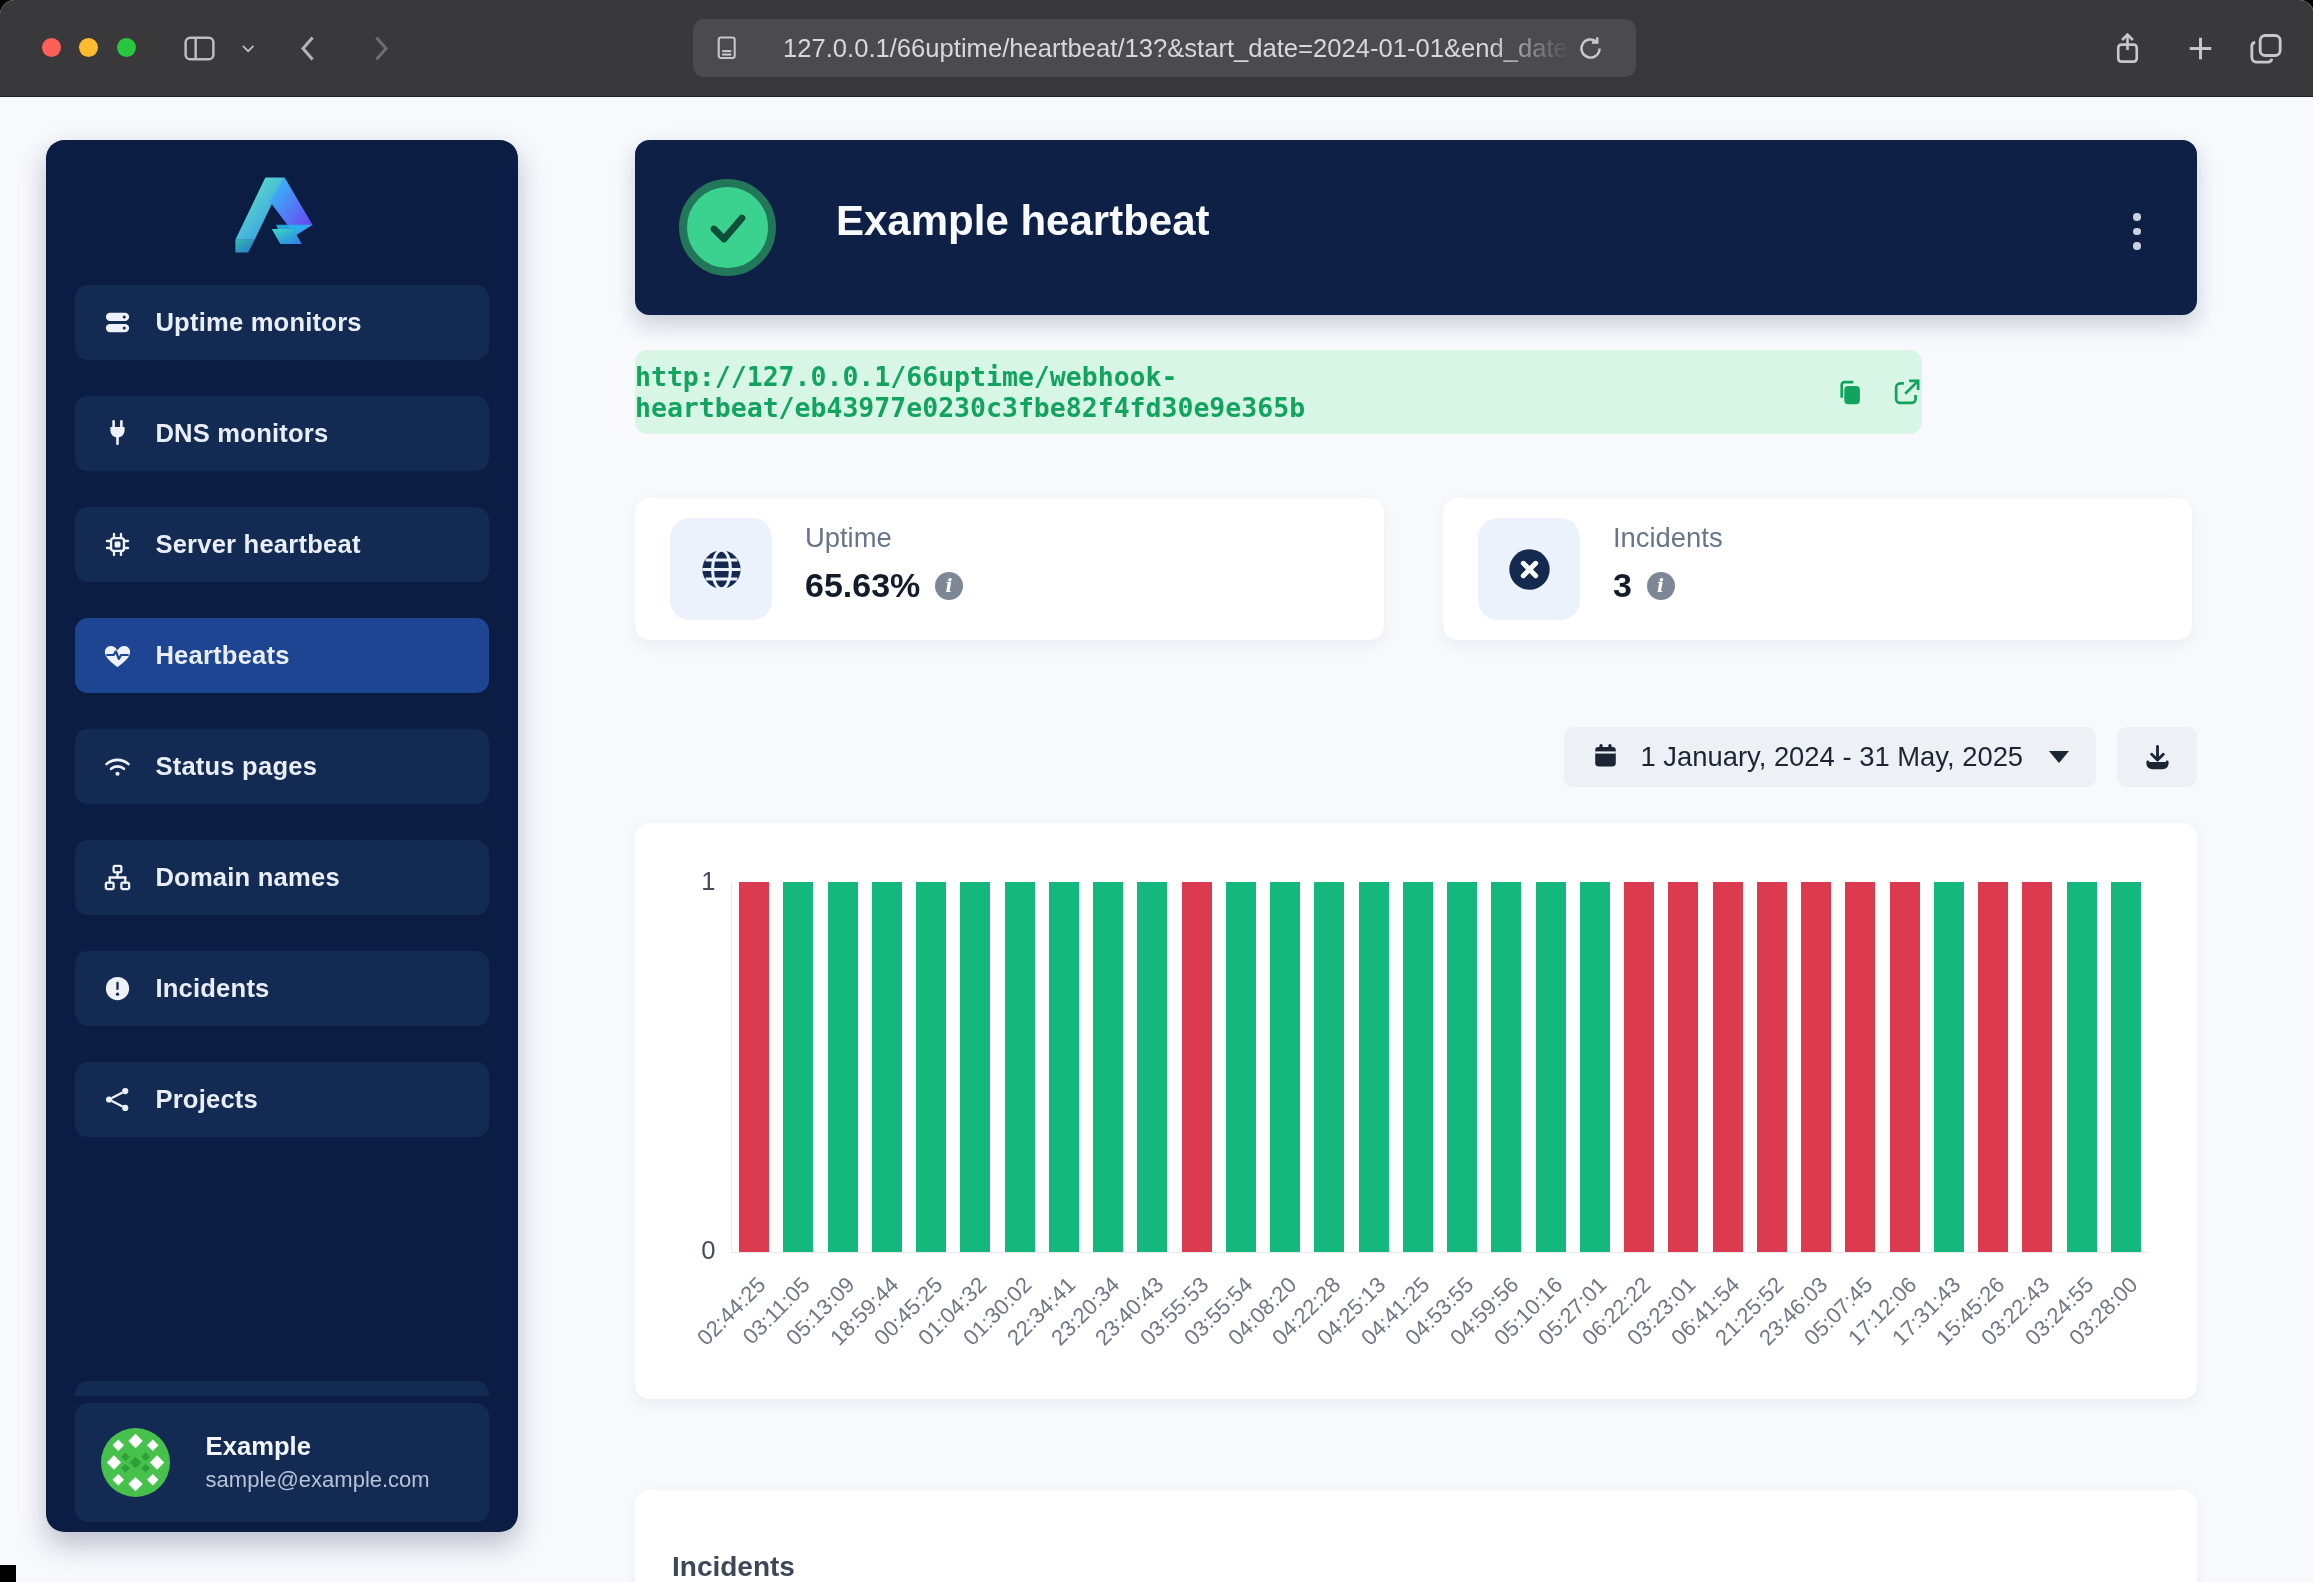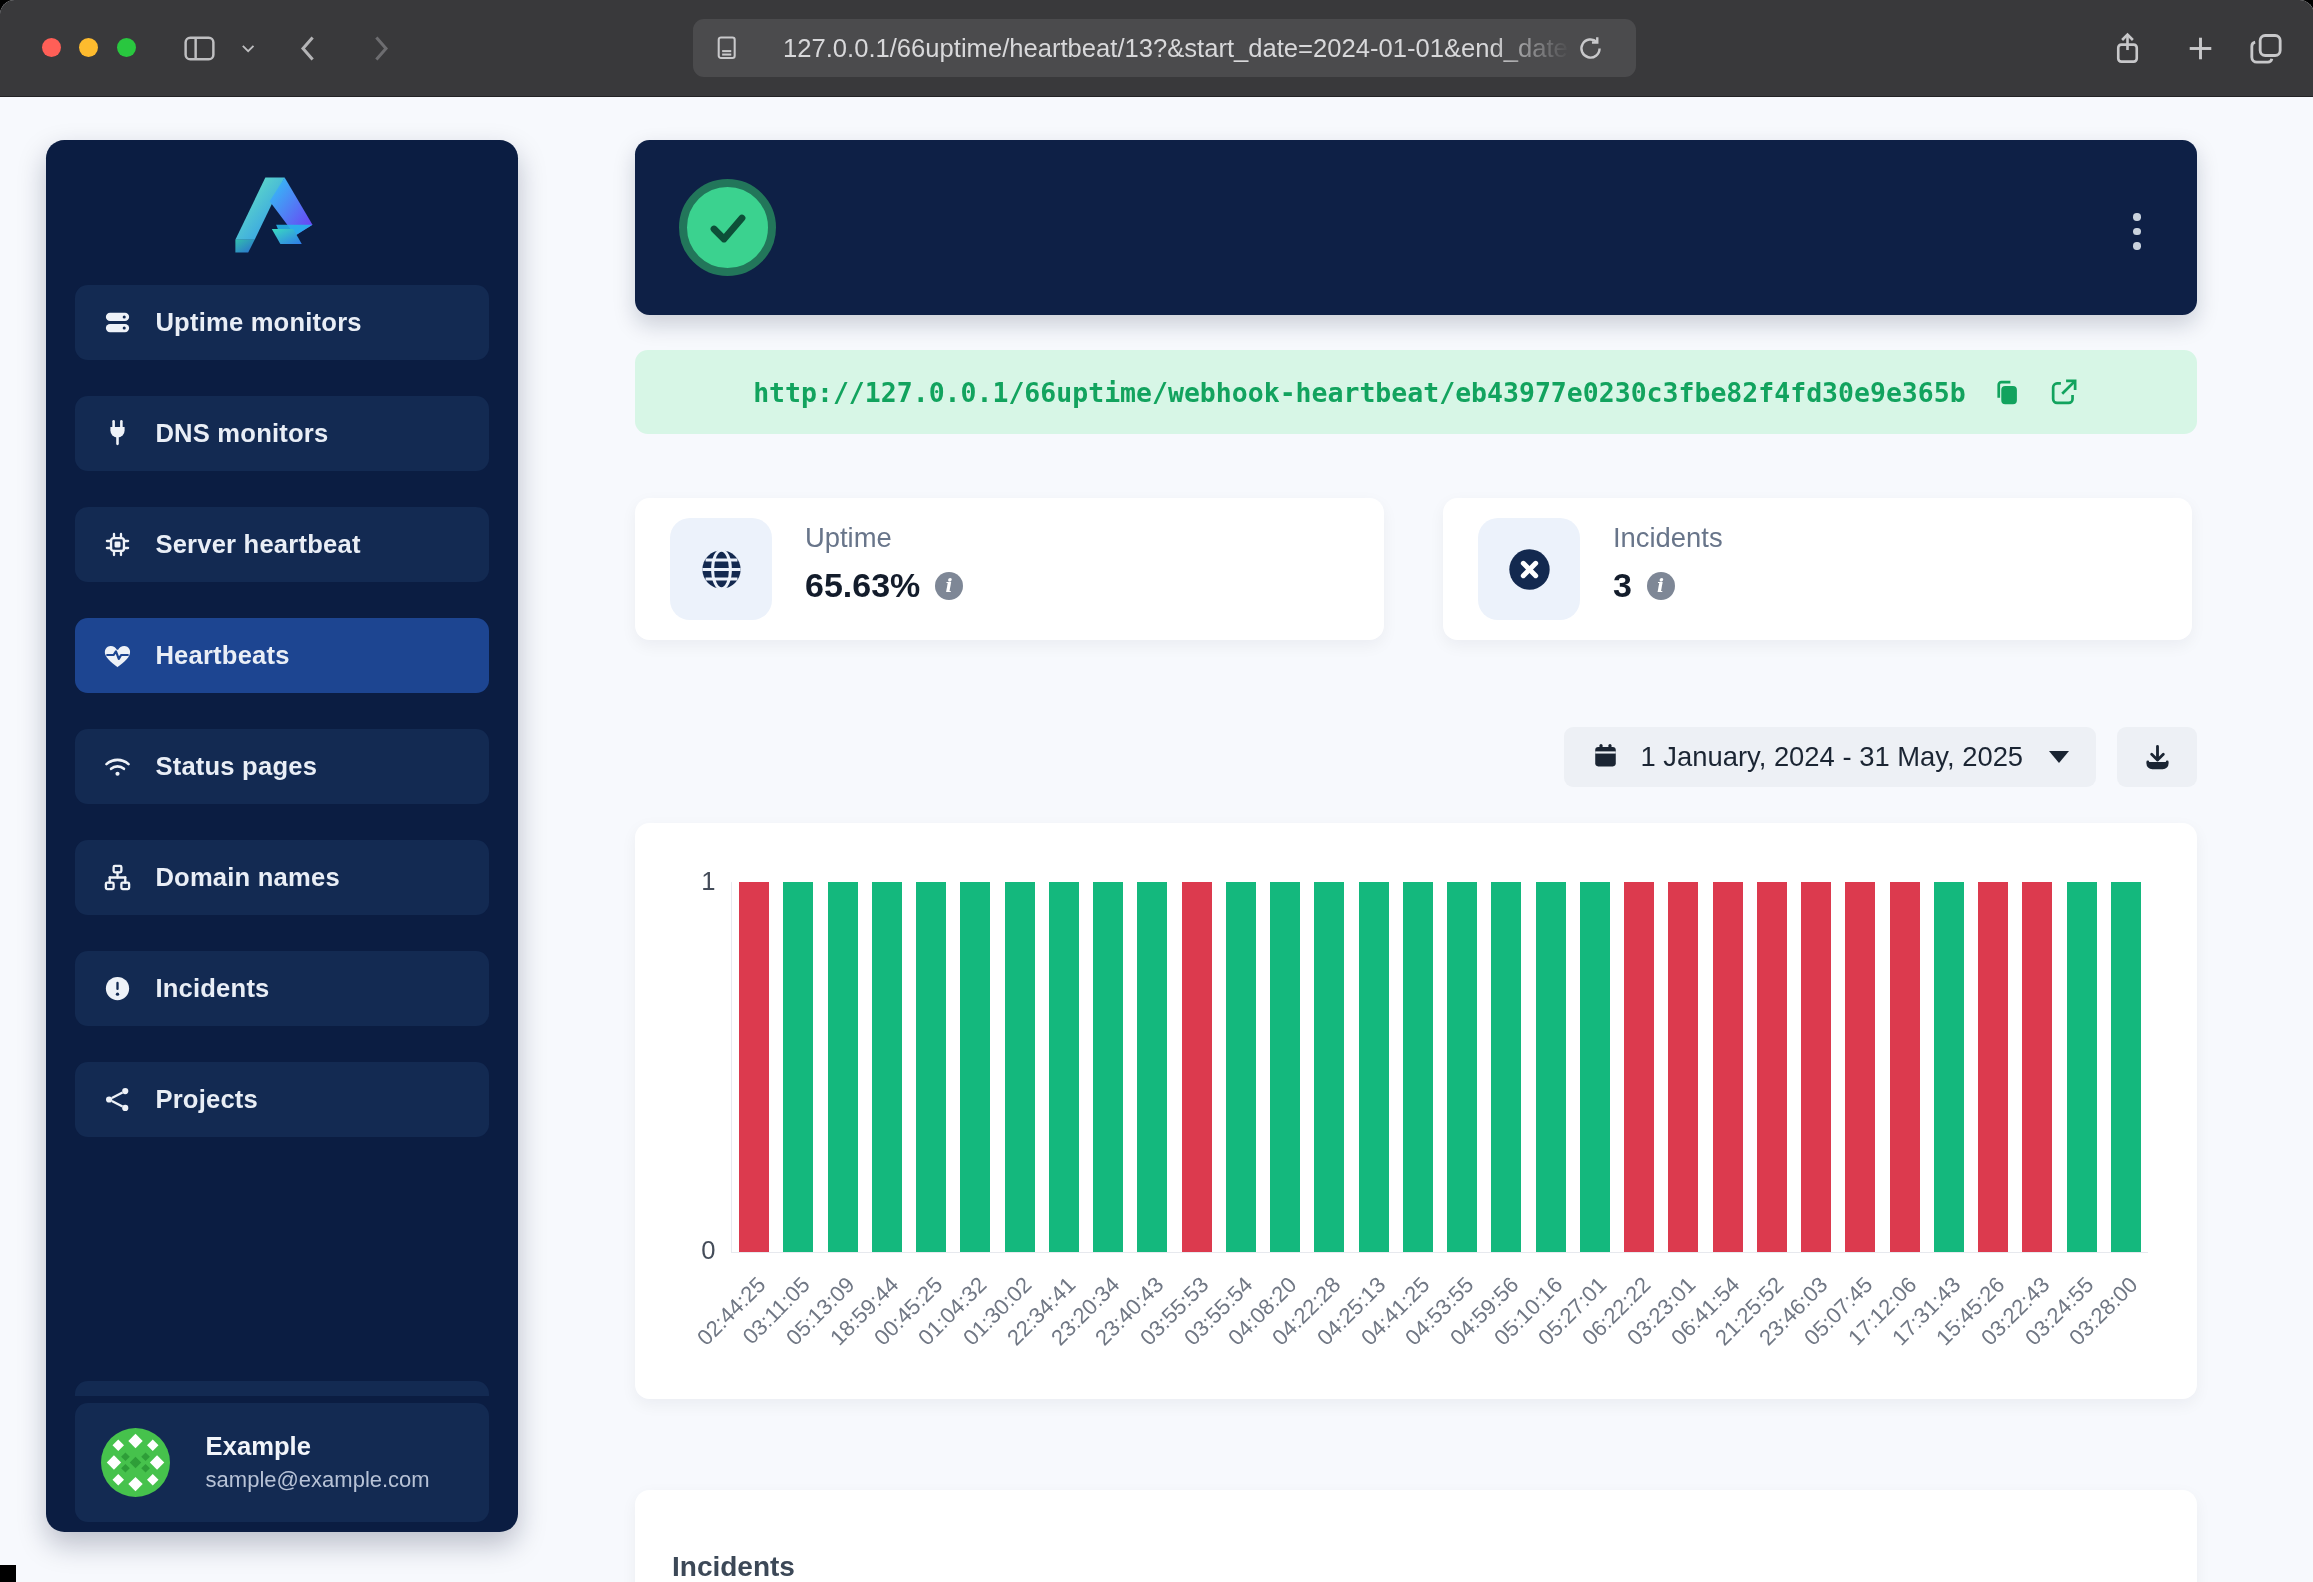--- a/index.html
+++ b/index.html
@@ -37,21 +37,21 @@
   .main{position:absolute;left:635px;top:140px;width:1562px;}
 
   .hero{position:relative;height:175px;background:#0e2046;border-radius:14.6px;box-shadow:0 9.1px 22px rgba(10,20,50,.18);}
   .check{position:absolute;left:44px;top:39px;width:97px;height:97px;border-radius:50%;background:#3bd28f;border:8.2px solid #22765a;box-sizing:border-box;display:flex;align-items:center;justify-content:center;}
   .hero-title{position:absolute;left:201px;top:29px;color:#f7f9fc;font-size:42px;font-weight:700;}
   .hero-sub{position:absolute;left:201px;top:93px;color:#c6d0df;font-size:27.4px;}
   .hero-sub b{color:#e9eef6;font-weight:800;}
   .kebab{position:absolute;right:38px;top:66px;width:44px;height:51px;display:flex;flex-direction:column;align-items:center;justify-content:center;gap:7.3px;cursor:pointer;}
   .kebab i{width:7.3px;height:7.3px;border-radius:50%;background:#c9d2de;}
 
-  .banner{position:absolute;top:210px;left:0;width:1562px;height:84px;background:#d7f6e6;border-radius:12.8px;display:flex;align-items:center;justify-content:center;gap:25.6px;}
+  .banner{position:absolute;top:210px;left:0;width:1287px;height:84px;background:#d7f6e6;border-radius:12.8px;display:flex;align-items:center;justify-content:center;gap:25.6px;}
   .banner .wurl{font-family:"DejaVu Sans Mono",monospace;font-size:26.5px;font-weight:700;color:#12a35e;}
   .icon-btn{display:flex;align-items:center;justify-content:center;cursor:pointer;}
 
   .stats{position:absolute;top:358px;left:0;width:1562px;display:flex;gap:59px;}
   .stat-card{width:749px;height:142px;background:#fff;border-radius:14.6px;box-shadow:0 5.5px 16.4px rgba(15,23,42,.05);position:relative;box-sizing:border-box;}
   .tile{position:absolute;left:35px;top:20px;width:102px;height:102px;border-radius:20px;background:#ecf2fb;display:flex;align-items:center;justify-content:center;}
   .stat-label{position:absolute;left:170px;top:24px;font-size:27.4px;color:#68758a;}
   .stat-valrow{position:absolute;left:170px;top:68px;display:flex;align-items:center;gap:14.6px;}
   .stat-val{font-size:34px;font-weight:700;color:#131c2b;}
   .info-badge{width:28px;height:28px;border-radius:50%;background:#7e8796;color:#fff;font-size:18.3px;font-family:"DejaVu Serif",serif;font-style:italic;font-weight:700;display:flex;align-items:center;justify-content:center;cursor:pointer;}
@@ -306,20 +306,21 @@
   </aside>
 
   <main class="main">
 
     <section class="hero">
       <div class="check">
         <svg width="48" height="48" viewBox="0 0 24 24" fill="none" stroke="#0d4f38" stroke-width="3.4" stroke-linecap="round" stroke-linejoin="round">
               <polyline points="5,12.5 10,17.5 19,7"></polyline>
             </svg>
       </div>
+      <h1 class="hero-title">Example heartbeat</h1>
       <div class="kebab">
             <i></i>
             <i></i>
             <i></i>
           </div>
     </section>
 
     <section class="banner">
       <span class="wurl">http://127.0.0.1/66uptime/webhook-heartbeat/eb43977e0230c3fbe82f4fd30e9e365b</span>
       <span class="icon-btn">

